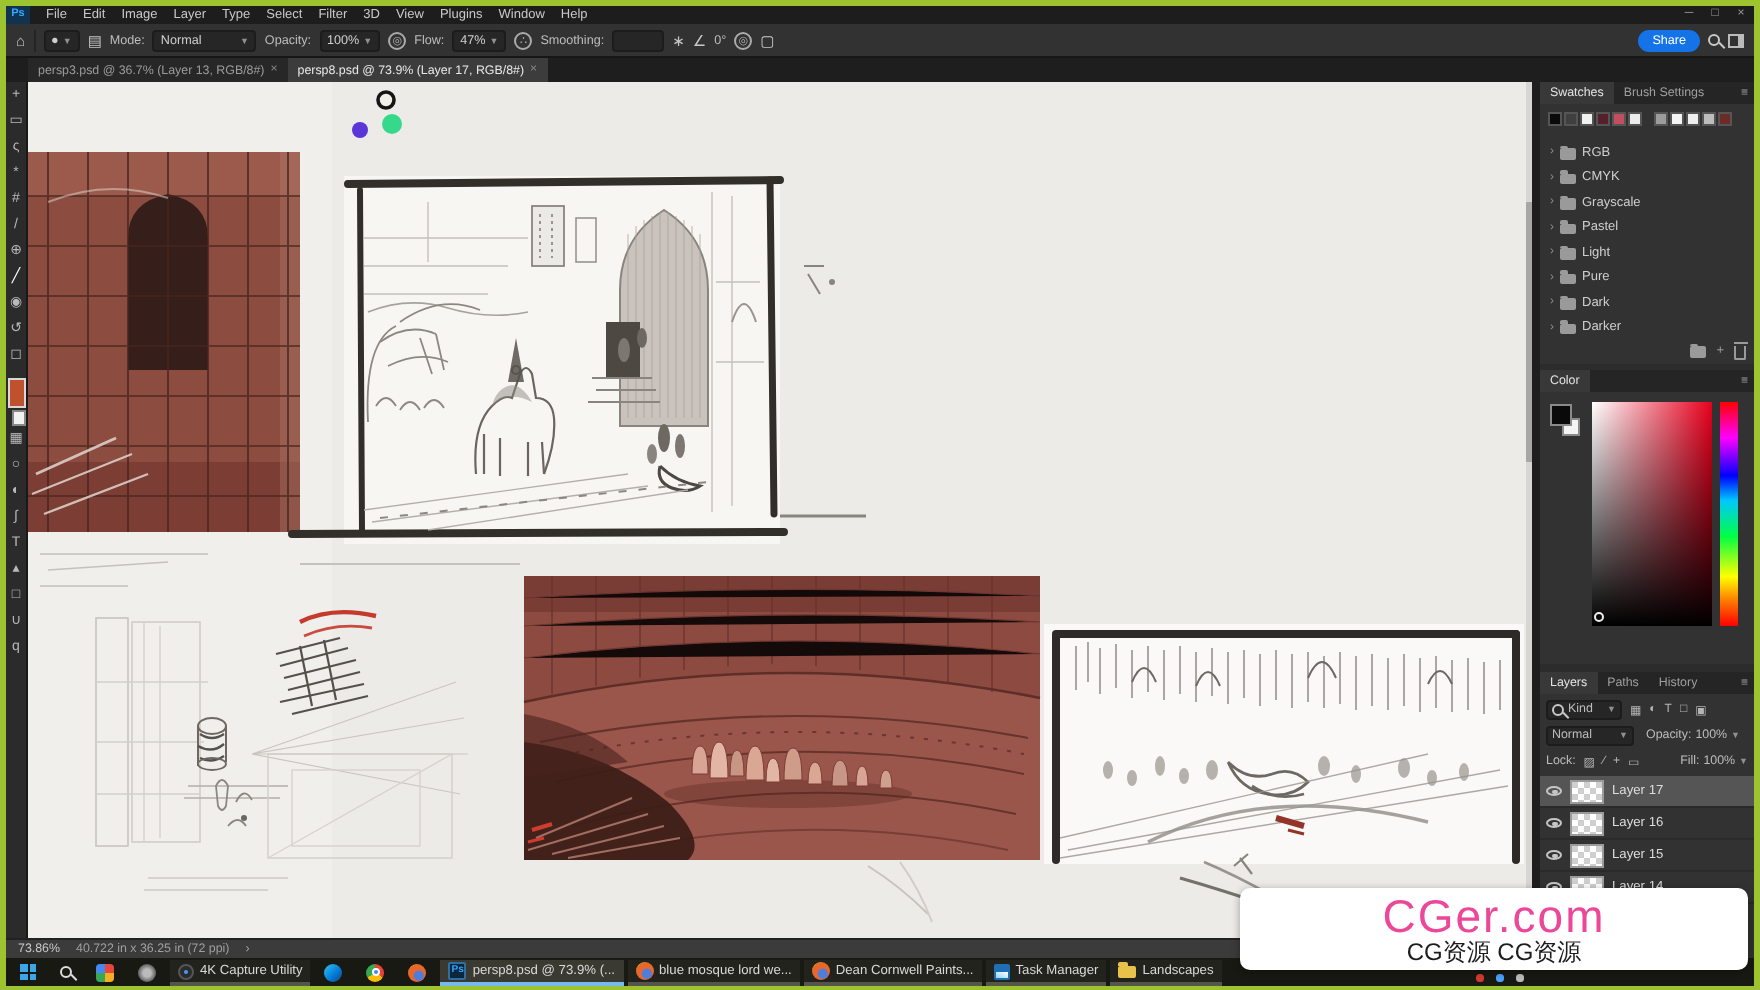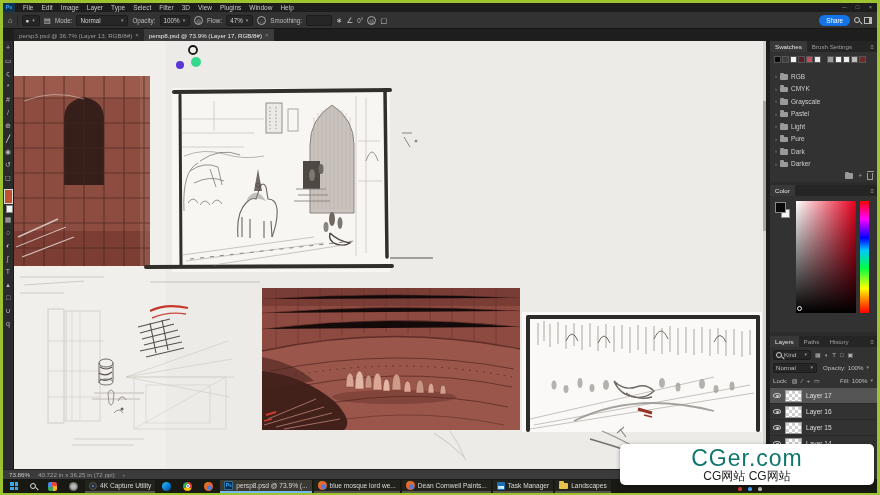--- a/index.html
+++ b/index.html
@@ -112,21 +112,21 @@
   .psic{width:9px;height:9px;background:#0a2740;border:1px solid #2f6f9f;border-radius:1px;color:#31a8ff;font-size:5px;line-height:7px;text-align:center;font-weight:bold;}
   .tmg{width:8px;height:8px;background:#1f6fb5;border-radius:1px;position:relative;}
   .tmg:after{content:"";position:absolute;left:1px;right:1px;bottom:1px;height:3px;background:linear-gradient(to top right,#8fd3ff,#fff);}
   .yfold{width:9px;height:6.5px;background:#e9c24b;border-radius:1px;position:relative;margin-top:1px;}
   .yfold:before{content:"";position:absolute;top:-1.5px;left:0;width:4.5px;height:1.5px;background:#e9c24b;border-radius:1px 1px 0 0;}
   .traydot{position:absolute;border-radius:50%;width:3.5px;height:3.5px;}
 
   
   .watermark{left:617px;top:441px;width:254px;height:41px;background:#ffffff;border-radius:5px;box-shadow:0 1px 4px rgba(0,0,0,.35);z-index:50;
              display:flex;flex-direction:column;align-items:center;justify-content:center;}
-  .wm-title{font-size:23px;line-height:23px;color:#0f766e;letter-spacing:1px;}
+  .wm-title{font-size:23px;line-height:23px;color:#ec4899;letter-spacing:1px;}
   .wm-sub{font-size:12px;line-height:13px;color:#1d1d1d;}
 </style>
 </head>
 <body>
 
 <div class="stage">
   <div class="screen">
 
     <div class="abs menubar">
       <div class="psbadge">Ps</div>
@@ -638,17 +638,17 @@
         <span>Landscapes</span>
       </div>
     </div>
 
     <span class="abs traydot" style="left:735px;top:484px;background:#d23b32;"></span>
     <span class="abs traydot" style="left:745px;top:484px;background:#4aa3ff;"></span>
     <span class="abs traydot" style="left:755px;top:484px;background:#bdbdbd;"></span>
 
     <div class="abs watermark">
       <div class="wm-title">CGer.com</div>
-      <div class="wm-sub">CG网站 CG网站</div>
+      <div class="wm-sub">CG资源 CG资源</div>
     </div>
 
   </div>
 </div>
 
 </body></html>

